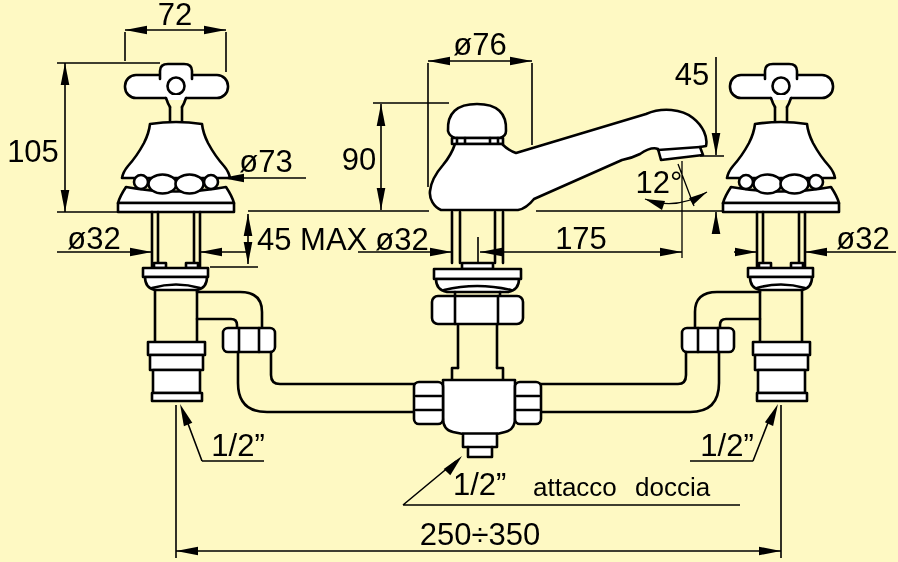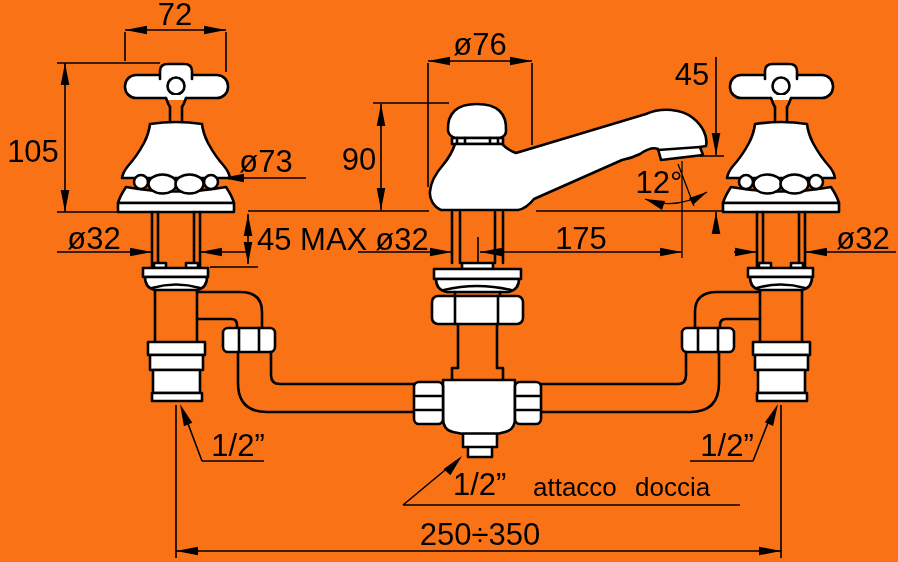--- a/index.html
+++ b/index.html
@@ -1,16 +1,16 @@
 <!DOCTYPE html>
 <html><head>
 <meta charset="utf-8">
 <style>
   html,body{margin:0;padding:0;background:#ffffff;}
-  .stage{position:relative;width:898px;height:562px;background:#f97316;overflow:hidden;}
+  .stage{position:relative;width:898px;height:562px;background:#fef9c3;overflow:hidden;}
   svg{display:block;}
   .dim-text{font-family:"Liberation Sans",sans-serif;font-size:31px;fill:#000;}
   .note-text{font-family:"Liberation Sans",sans-serif;font-size:26px;fill:#000;word-spacing:11px;}
   .obj{stroke:#000;stroke-width:2.6;fill:none;stroke-linecap:round;stroke-linejoin:round;}
   .objf{stroke:#000;stroke-width:2.6;fill:#fff;stroke-linejoin:round;}
   .mask{fill:#fff;stroke:none;}
   .dim{stroke:#000;stroke-width:1.6;fill:none;}
   .thin{stroke:#000;stroke-width:1.3;fill:none;}
   .arr{fill:#000;stroke:none;}
 </style>

